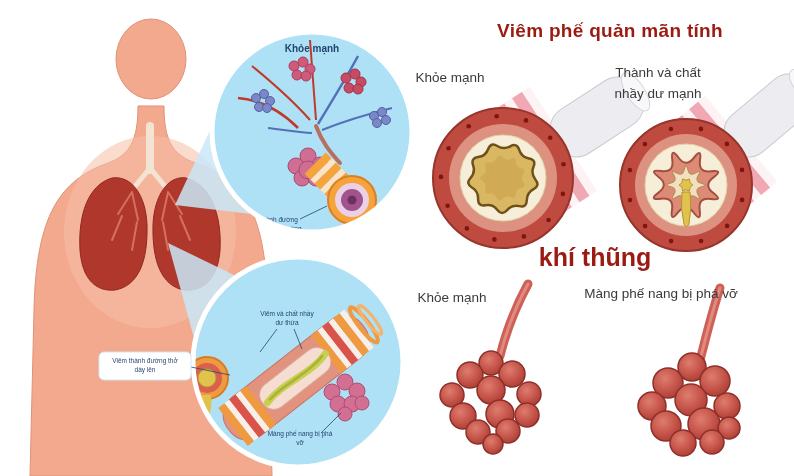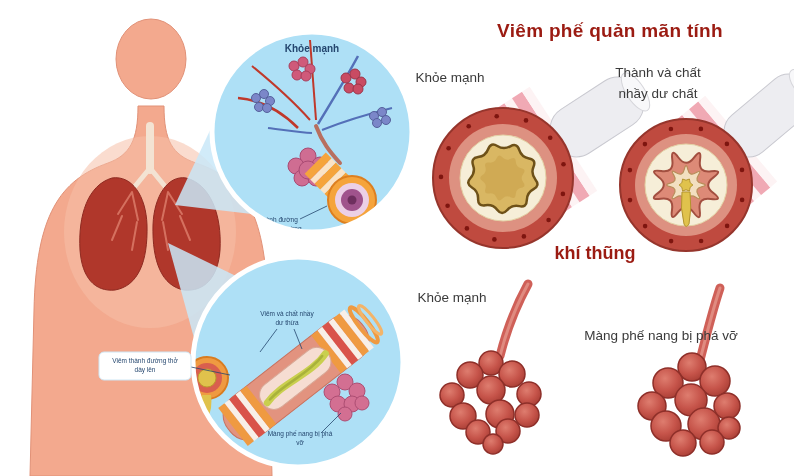--- a/index.html
+++ b/index.html
@@ -4,25 +4,25 @@
 <style>
   html,body{margin:0;padding:0;background:#ffffff;}
   .canvas{
     position:relative;width:794px;height:476px;overflow:hidden;background:#ffffff;
     font-family:"Liberation Sans","DejaVu Sans",sans-serif;
   }
   .art{position:absolute;left:0;top:0;}
   .lbl{position:absolute;text-align:center;color:var(--label,#333);font-size:13.5px;font-weight:500;line-height:21px;}
   .sec-title{position:absolute;text-align:center;color:var(--title,#9b1b12);font-weight:bold;}
   .t1{left:420px;width:380px;top:20px;font-size:19px;letter-spacing:.3px;}
-  .t2{left:430px;width:330px;top:243px;font-size:18px;}
+  .t2{left:430px;width:330px;top:243px;font-size:25px;}
   .lb-h1{left:390px;width:120px;top:67px;}
   .lb-inf{left:583px;width:150px;top:62px;}
   .lb-h2{left:392px;width:120px;top:287px;}
-  .lb-dmg{left:545px;width:232px;top:283px;margin-top:42px;}
+  .lb-dmg{left:545px;width:232px;top:283px;}
 </style>
 </head>
 <body>
 
 <div class="canvas">
 
 <svg class="art" width="794" height="476" viewBox="0 0 794 476">
   <defs>
     <clipPath id="clip1">
           <circle cx="312" cy="132" r="100"></circle>
@@ -278,19 +278,19 @@
       <circle cx="683" cy="443" r="13"></circle>
           <circle cx="712" cy="442" r="12"></circle>
     </g>
   </g>
 </svg>
 
 <div class="sec-title t1">Viêm phế quản mãn tính</div>
 <div class="lbl lb-h1">Khỏe mạnh</div>
 <div class="lbl lb-inf">
   <div>Thành và chất</div>
-  <div>nhầy dư chất</div>
+  <div>nhầy dư mạnh</div>
 </div>
 <div class="sec-title t2">khí thũng</div>
 <div class="lbl lb-h2">Khỏe mạnh</div>
 <div class="lbl lb-dmg">Màng phế nang bị phá vỡ</div>
 
 </div>
 
 </body></html>

